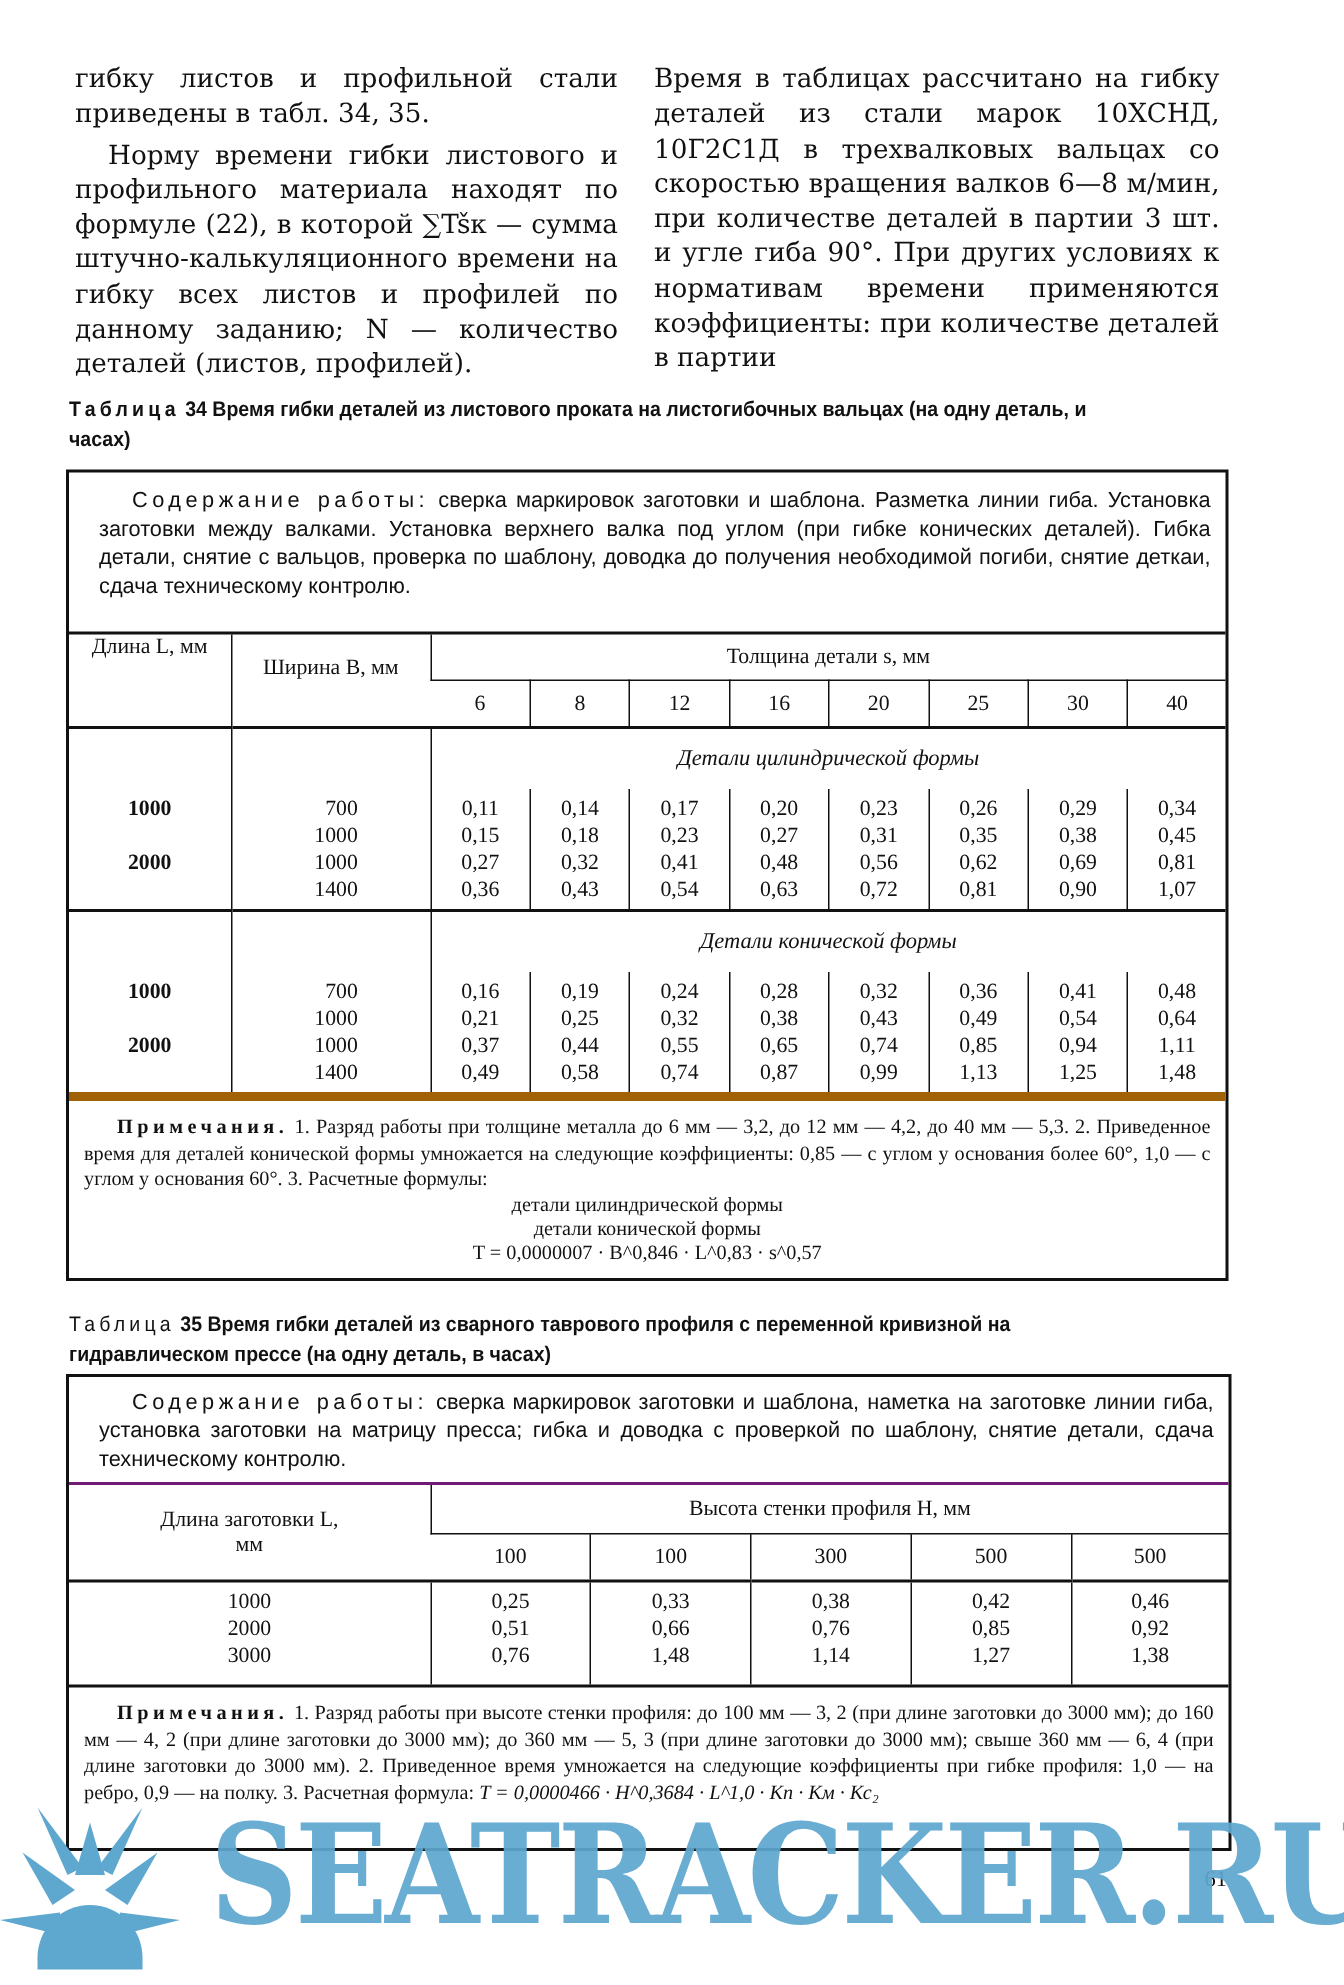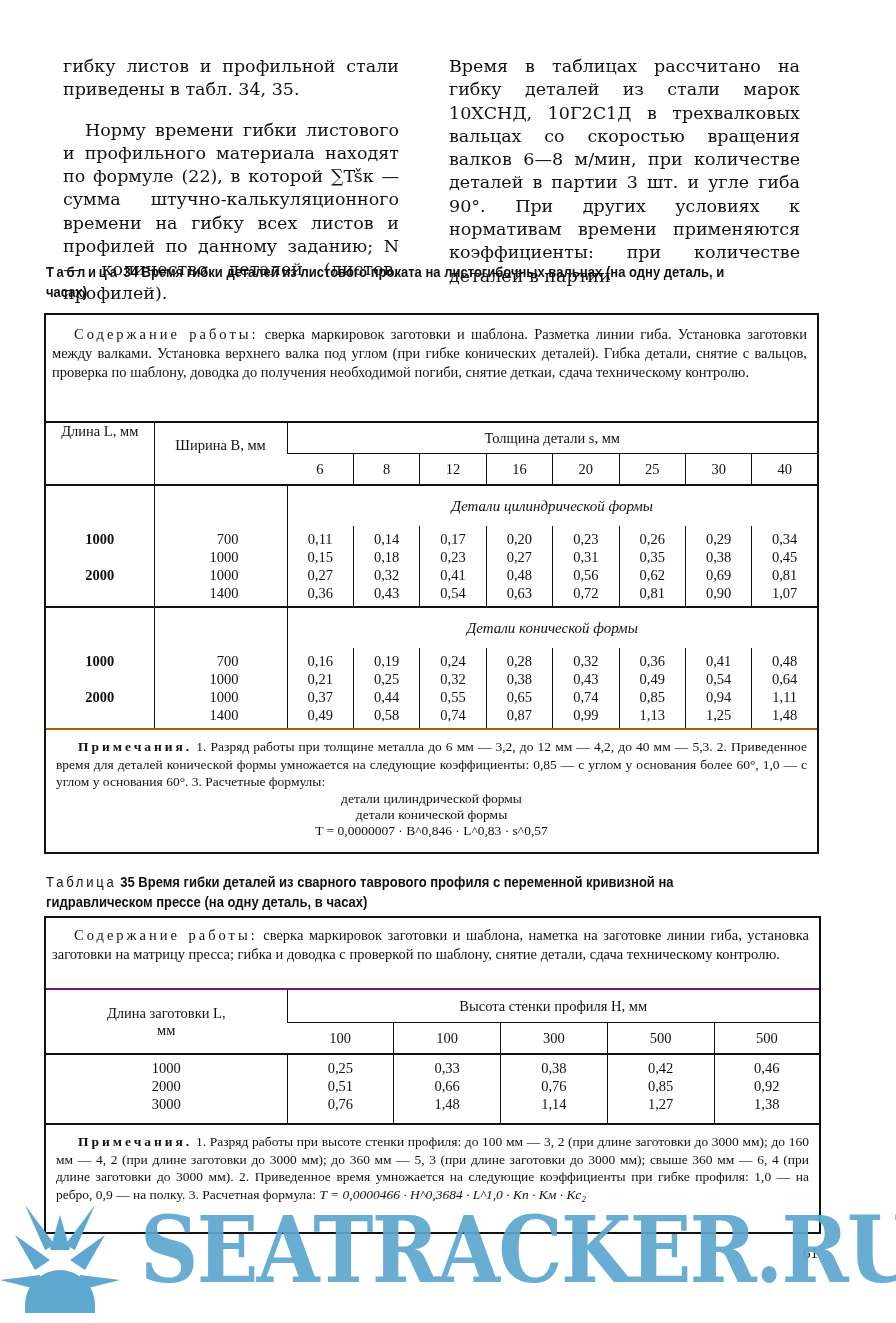--- a/index.html
+++ b/index.html
@@ -1,36 +1,36 @@
 <!DOCTYPE html>
 <html><head>
 <meta charset="utf-8">
 <style>
   html, body { margin: 0; padding: 0; background: #ffffff; }
   body { width: 896px; height: 1323px; position: relative; overflow: hidden; color: #111; }
 
   
   .col { position: absolute; top: 38px; font-family: "DejaVu Serif", "Liberation Serif", serif; font-size: 17.5px; line-height: 23.3px; text-align: justify; }
-  .col p { margin: 17px; }
+  .col p { margin: 4px; }
   .col-left { left: 46px; width: 370px; }
   .col-right { left: 432px; width: 385px; }
   .indent { text-indent: 22px; }
 
   
   .caption { position: absolute; left: 46px; width: 775px; font-family: "Liberation Sans", "DejaVu Sans", sans-serif; font-weight: bold; font-size: 14px; line-height: 20px; transform: scaleX(0.93); transform-origin: left; }
   .spaced { letter-spacing: 3px; }
   .cap34 { top: 262px; }
   .cap35 { top: 872px; }
 
   
   .frame { position: absolute; border: 2px solid #111; box-sizing: border-box; }
   .t34 { left: 44px; top: 313px; width: 775px; height: 541px; }
   .t35 { left: 44px; top: 916px; width: 777px; height: 318px; }
 
-  .content-box { font-family: Liberation Serif, serif; font-size: 14.5px; line-height: 19px; padding: 10px 10px 0 6px; text-align: justify; }
+  .content-box { font-family: Liberation Sans, sans-serif; font-size: 14.5px; line-height: 19px; padding: 10px 10px 0 20px; text-align: justify; }
   .content-box .lead { letter-spacing: 3px; }
   .t34 .content-box { height: 96px; border-bottom: 2px solid #111; }
   .t35 .content-box { height: 62px; border-bottom: 2px solid #701a75; padding-top: 8px; }
 
   table.grid { border-collapse: collapse; width: 100%; font-family: "Liberation Serif", "DejaVu Serif", serif; font-size: 14.5px; }
   table.grid td, table.grid th { border-left: 1.5px solid #111; text-align: center; font-weight: normal; padding: 0; }
   table.grid td:first-child, table.grid th:first-child { border-left: none; }
   .hdr-row th { border-bottom: 1.5px solid #111; }
   .group-row td { border-top: 2px solid #111; }
   .section-title { font-style: italic; font-size: 15px; height: 40px; vertical-align: middle; }
@@ -230,21 +230,21 @@
           </td>
           <td class="vals">
             <div>0,48</div>
             <div>0,64</div>
             <div>1,11</div>
             <div>1,48</div>
           </td>
         </tr>
       </tbody>
   </table>
-  <div class="note" style="border-top:2px solid #a16207">
+  <div class="note" style="border-top:6px solid #a16207">
     <span style="display:inline-block;width:22px"></span><span class="lead">Примечания.</span>
     <span>1. Разряд работы при толщине металла до 6 мм — 3,2, до 12 мм — 4,2, до 40 мм — 5,3. 2. Приведенное время для деталей конической формы умножается на следующие коэффициенты: 0,85 — с углом у основания более 60°, 1,0 — с углом у основания 60°. 3. Расчетные формулы:</span>
     <div class="formula">детали цилиндрической формы</div>
     <div class="formula">детали конической формы</div>
     <div class="formula">T = 0,0000007 · B^0,846 · L^0,83 · s^0,57</div>
   </div>
 </div>
 
 <div class="caption cap35">
   <span class="spaced" style="font-weight:normal">Таблица</span>

